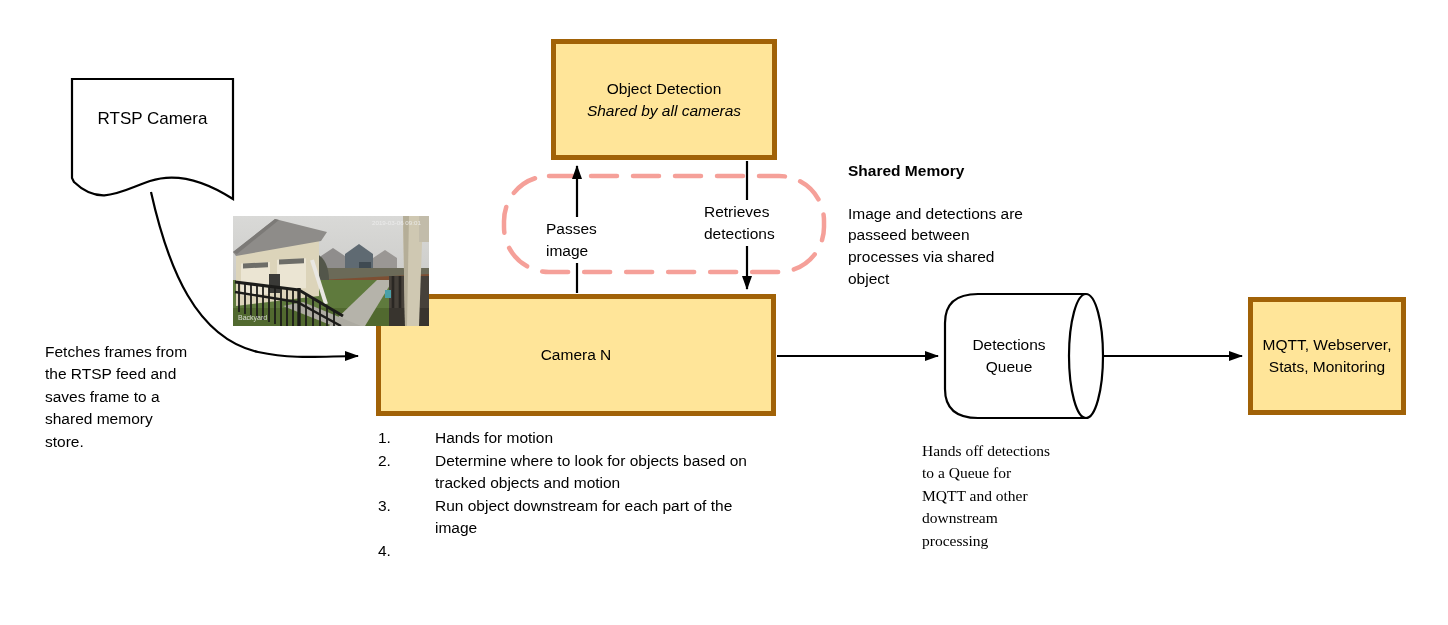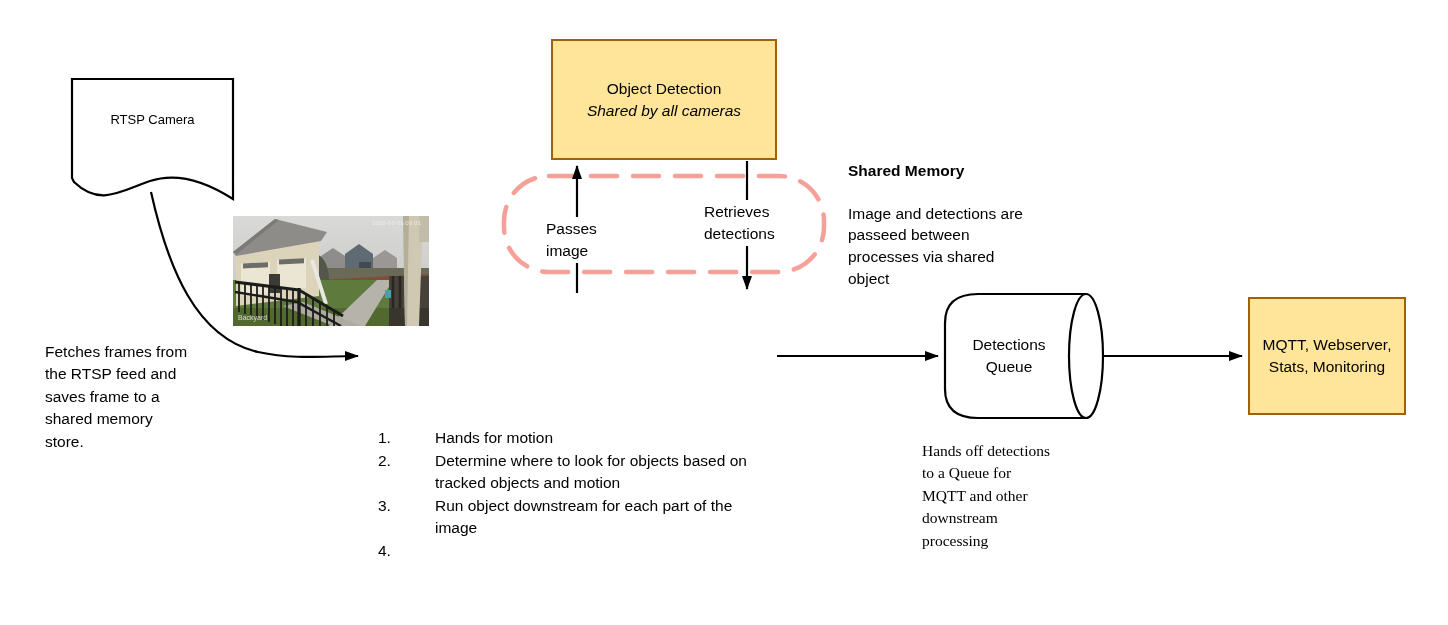--- a/index.html
+++ b/index.html
@@ -9,21 +9,21 @@
     background:#ffffff;
     font-family:"Liberation Sans","DejaVu Sans",sans-serif;
     color:#000;
     overflow:hidden;
   }
   .abs{position:absolute;}
   svg{display:block;}
   .yellow-box{
     position:absolute;
     background:#FFE599;
-    border:2px solid #a16207;
+    border:5px solid #a16207;
     display:flex;align-items:center;justify-content:center;
     text-align:center;
     font-size:15.5px;line-height:22px;
     z-index:2;
     box-sizing:border-box;
   }
   .pre{white-space:pre-line;}
   .note{
     position:absolute;
     font-size:15.5px;line-height:22.4px;
@@ -35,21 +35,21 @@
     background:#ffffff;
     font-size:15.5px;line-height:22px;
     white-space:pre-line;
     padding:1px 3px;
     z-index:3;
   }
   #rtsp-label{
     position:absolute;
     left:72px;top:79px;width:161px;height:80px;
     display:flex;align-items:center;justify-content:center;
-    font-size:13px;z-index:2;
+    font-size:17px;z-index:2;
   }
   #shared-memory-note b{font-weight:bold;}
   #steps-list{
     position:absolute;left:378px;top:427px;width:400px;
     font-size:15.5px;line-height:22.5px;z-index:2;
   }
   .step-row{display:flex;}
   .step-num{width:57px;flex:0 0 57px;}
   .step-text{flex:1;}
   #queue-label{
@@ -117,20 +117,23 @@
 passeed between
 processes via shared
 object</span>
   </div>
 
   <div class="arrow-label" style="left:543px;top:209px;margin-top:8px;">Passes
 image</div>
   <div class="arrow-label" style="left:701px;top:200px;">Retrieves
 detections</div>
 
+  <div class="yellow-box" style="left:376px;top:294px;width:400px;height:122px;">
+    <span>Camera N</span>
+  </div>
 
   <svg id="camera-photo" width="196" height="110" viewBox="0 0 196 110">
     <defs>
       <linearGradient id="skyg" x1="0" y1="0" x2="0" y2="1">
         <stop offset="0" stop-color="#d9d9d7"></stop>
           <stop offset="1" stop-color="#c3c3c0"></stop>
       </linearGradient>
     </defs>
     <rect x="0" y="0" width="196" height="110" fill="url(#skyg)"></rect>
 

